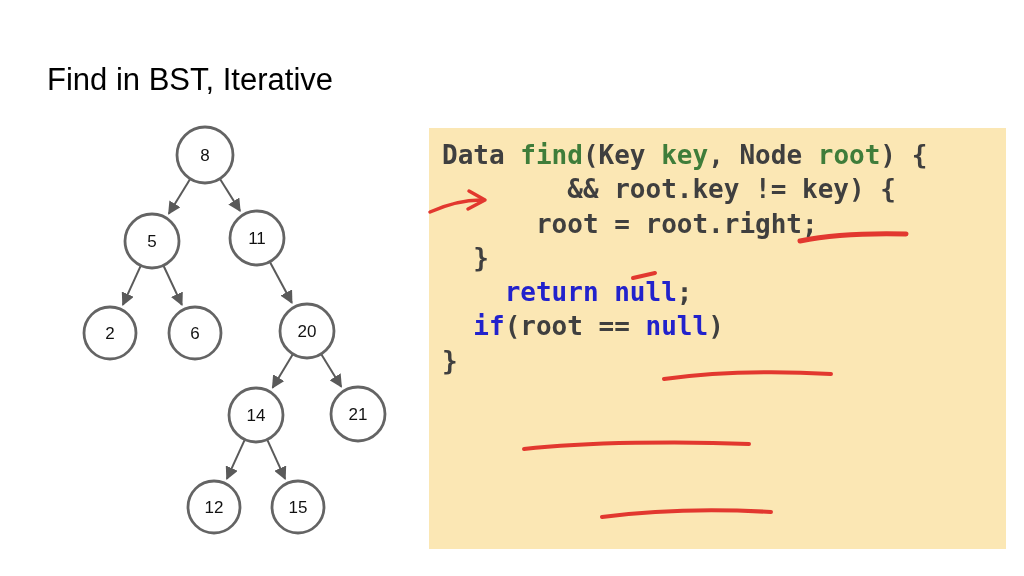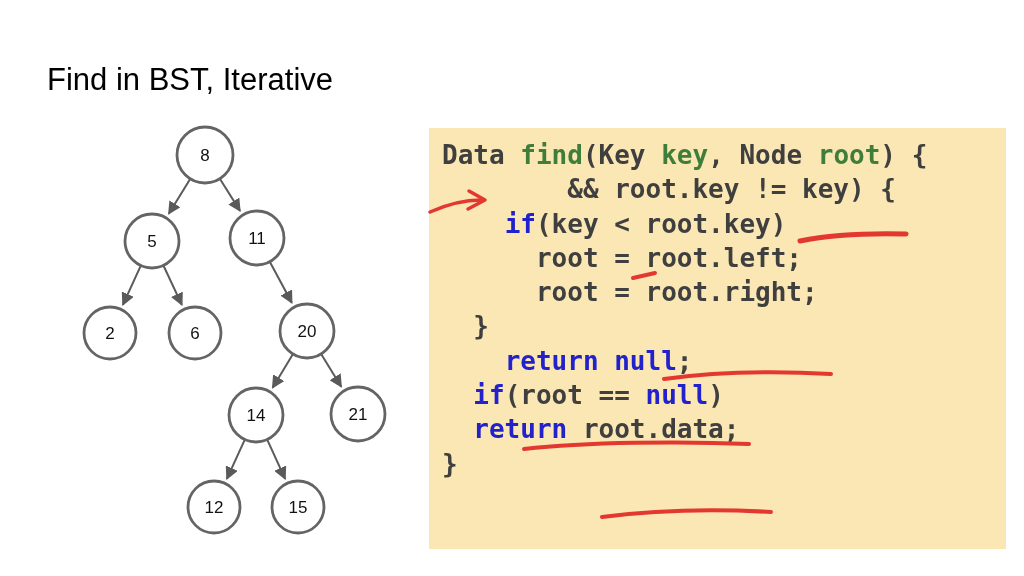--- a/index.html
+++ b/index.html
@@ -95,27 +95,24 @@
       <g>
         <circle cx="298" cy="507" r="26" fill="#FFFFFF" stroke="#646464" stroke-width="2.8"></circle>
         <text x="298" y="507" text-anchor="middle" dominant-baseline="central">15</text>
       </g>
     </svg>
 
   <div class="code-panel">
     <div id="code-lines">
         <div class="code-line"><span class="d">Data </span><span class="g">find</span><span class="d">(Key </span><span class="g">key</span><span class="d">, Node </span><span class="g">root</span><span class="d">) {</span></div>
         <div class="code-line"><span class="d">        &amp;&amp; root.key != key) {</span></div>
-        <div class="code-line"><span class="d">    </span><span class="b">if</span><span class="d">(key &lt; root.key)</span></div>
-        <div class="code-line"><span class="d">      root = root.left;</span></div>
         <div class="code-line"><span class="d">      root = root.right;</span></div>
         <div class="code-line"><span class="d">  }</span></div>
         <div class="code-line"><span class="d">    </span><span class="b">return null</span><span class="d">;</span></div>
         <div class="code-line"><span class="d">  </span><span class="b">if</span><span class="d">(root == </span><span class="b">null</span><span class="d">)</span></div>
-        <div class="code-line"><span class="d">  </span><span class="b">return</span><span class="d"> root.data;</span></div>
         <div class="code-line"><span class="d">}</span></div>
       </div>
   </div>
 
   <svg id="annotation-svg" width="1024" height="576" viewBox="0 0 1024 576" xmlns="http://www.w3.org/2000/svg">
       <g>
         <path d="M430,212 C448,204 466,200 481,200" fill="none" stroke="#E2382F" stroke-width="3.5" stroke-linecap="round" stroke-linejoin="round"></path>
         <path d="M469,191 L485,200 L468,209" fill="none" stroke="#E2382F" stroke-width="3.5" stroke-linecap="round" stroke-linejoin="round"></path>
       </g>
       <g>

